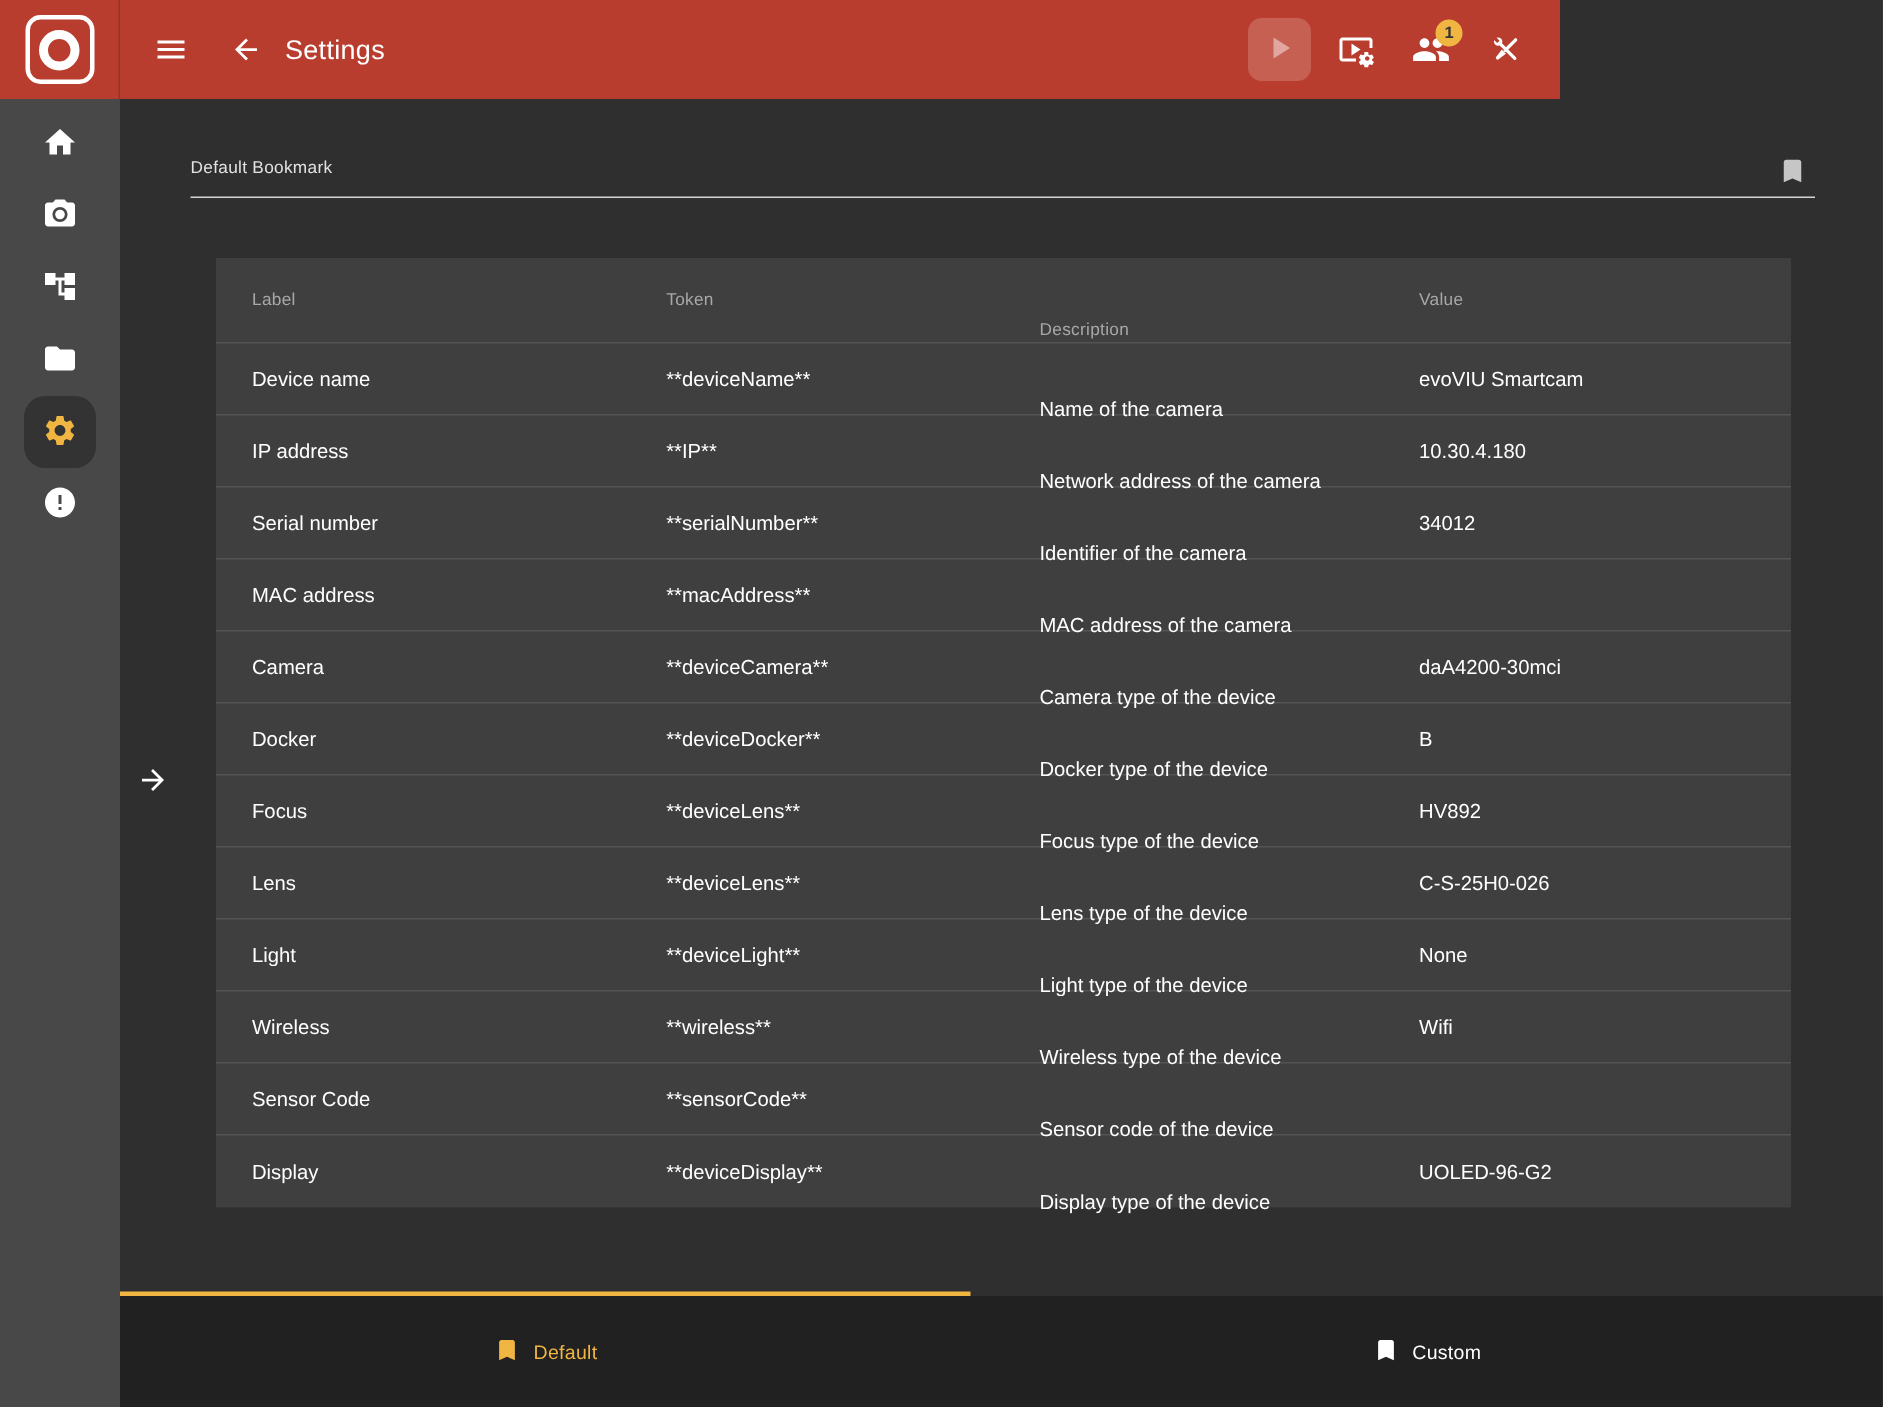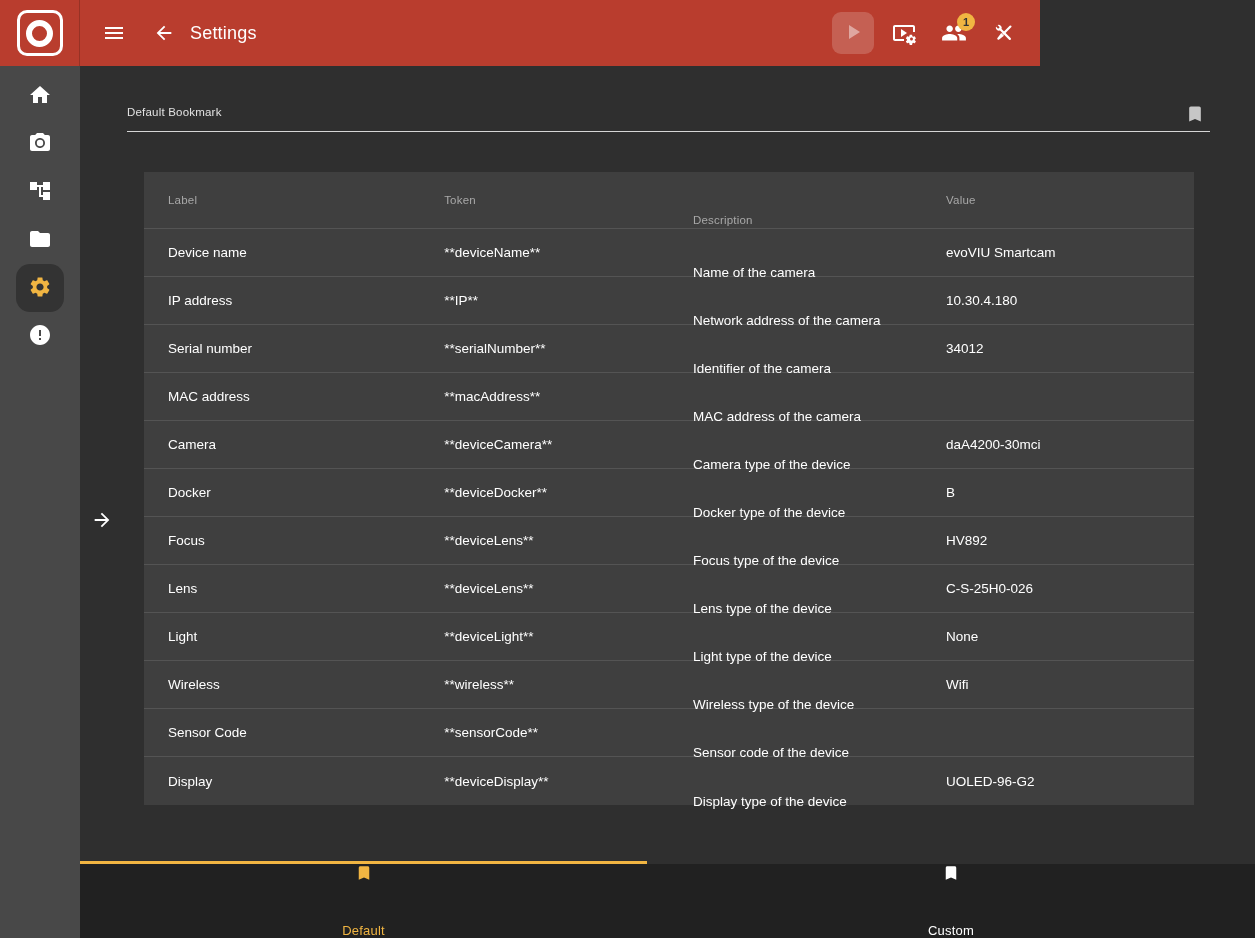--- a/index.html
+++ b/index.html
@@ -120,21 +120,21 @@
   
   .tab-indicator{
     position:absolute;left:80px;top:861px;width:567px;height:3px;
     background:var(--accent);z-index:3;
   }
   .tabbar{
     position:absolute;left:80px;top:864px;width:1175px;height:74px;
     background:var(--tabbar-bg);display:flex;z-index:2;
   }
   .tab{
-    display:flex;flex-direction:column;align-items:center;justify-content:space-between;
+    display:flex;flex-direction:row;align-items:center;justify-content:center;
     gap:9px;height:100%;
   }
   .tab-default{width:567px;}
   .tab-custom{width:608px;}
   .tab .tab-label{font-size:13px;letter-spacing:.2px;}
   .tab.active{color:var(--accent);}
   .tab.active .tab-label{color:var(--accent);}
   .tab.inactive{color:#fff;}
   .tab.inactive .tab-label{color:#ffffff;}
 </style>

